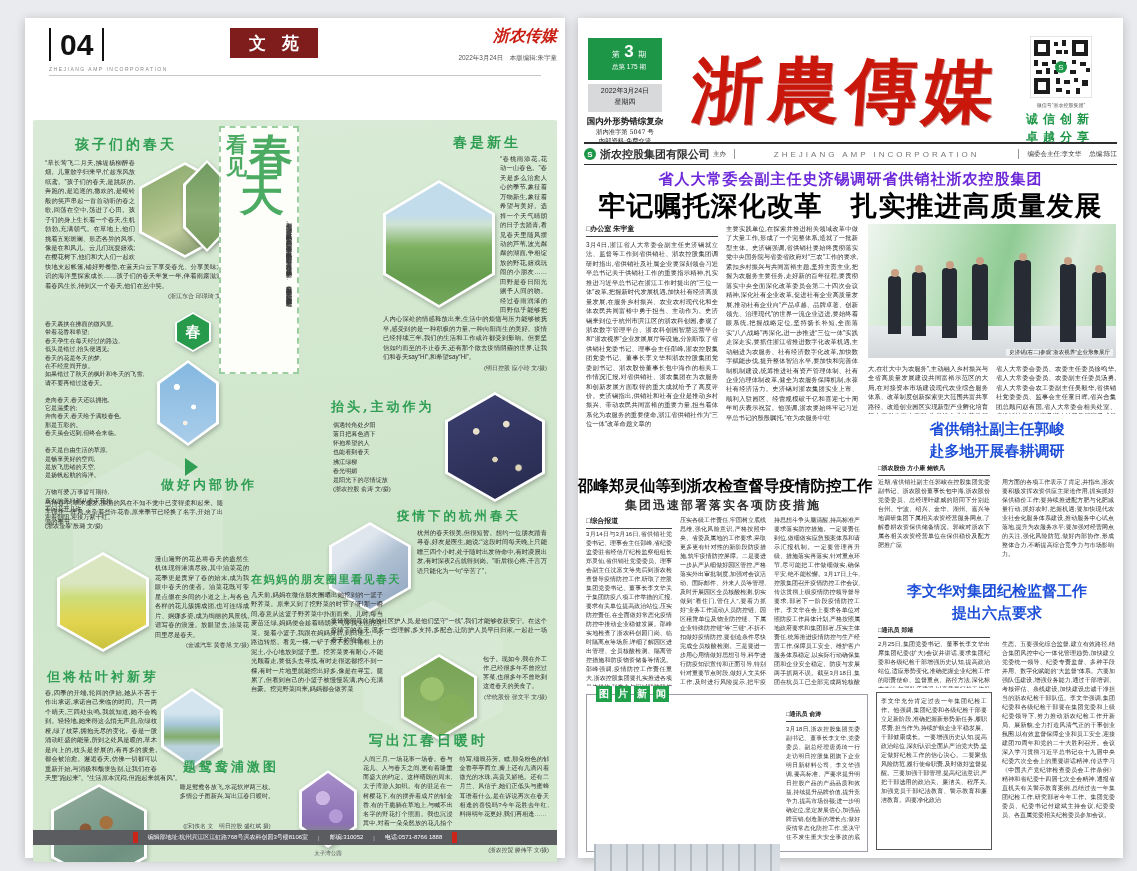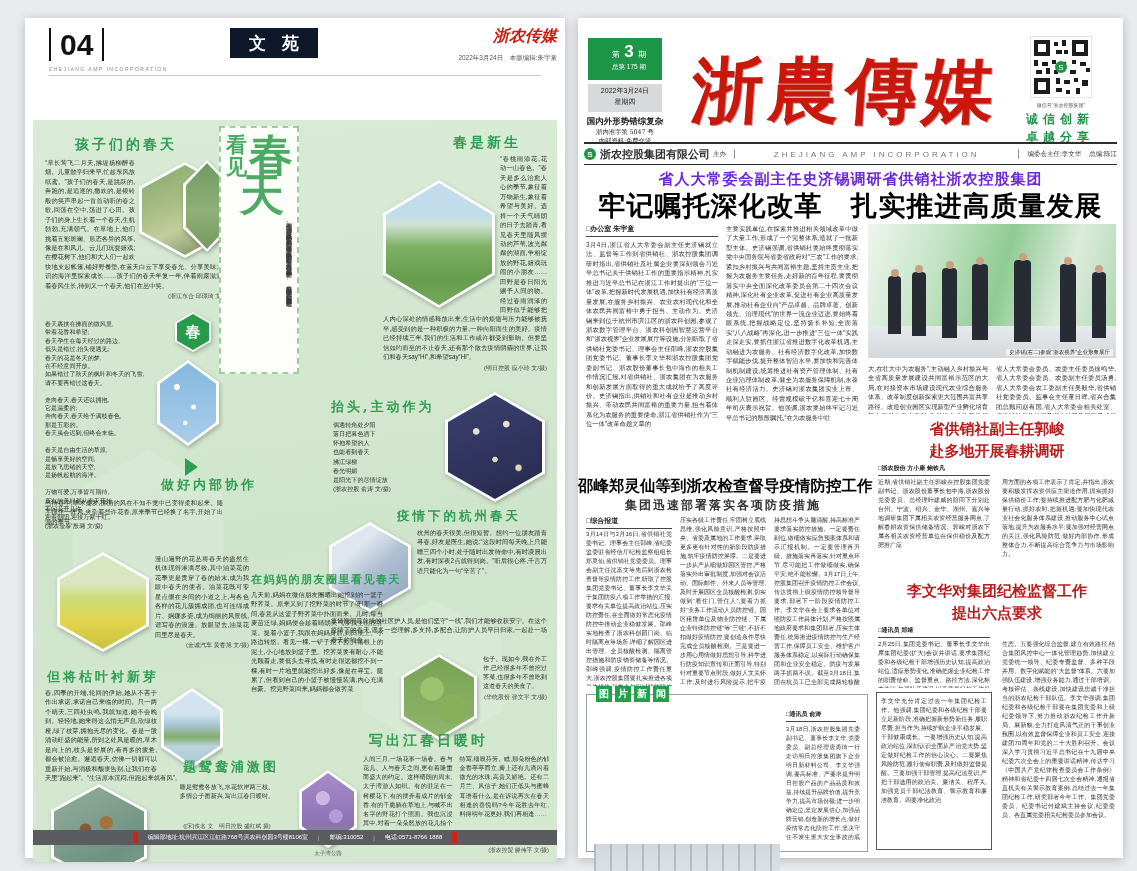--- a/index.html
+++ b/index.html
@@ -23,21 +23,21 @@
   .ph-covid{background:linear-gradient(140deg,#dfe6ee 0 30%,#aebfd2 55%,#8da3bd);}
   .ph-rape{background:linear-gradient(#d9e6c0 0 30%,#cddd7a 45%,#e3d54f 70%,#c9c23e);}
   .ph-lake{background:linear-gradient(#d4e4ef 0 30%,#a8c8d8 45%,#83ad6c 62%,#bcd3de 75%,#aac8d4);}
   .ph-ducks{background:radial-gradient(circle at 35% 45%,#8a5a38 0 7%,transparent 8%),radial-gradient(circle at 58% 38%,#a4713f 0 8%,transparent 9%),linear-gradient(150deg,#93ae9d,#6f9181 70%,#7fa08d);}
   .ph-greens{background:radial-gradient(circle at 40% 40%,#9cc26f 0 18%,transparent 19%),radial-gradient(circle at 70% 65%,#86b05c 0 20%,transparent 21%),linear-gradient(#77a355,#8fb56a);}
   .ph-flowers{background:radial-gradient(circle at 40% 35%,#cbb6e4 0 12%,transparent 13%),radial-gradient(circle at 65% 60%,#b49ad6 0 12%,transparent 13%),linear-gradient(#a68cc8,#8c72b4 70%,#7c9a60);}
   .hex-chun{background:#289a4c;display:flex;align-items:center;justify-content:center;color:#fff;font-family:"DejaVu Serif",serif;font-weight:bold;}
   
   .pagenum{font-size:30px;font-weight:900;color:#111;border-left:2px solid #111;border-right:2px solid #111;padding:0 9px;line-height:34px;}
   .orgen{font-size:5px;color:#888;letter-spacing:1.5px;}
-  .secbox{background:#0f172a;color:#fff;display:flex;align-items:center;justify-content:center;font-size:17px;font-weight:bold;letter-spacing:16px;text-indent:16px;}
+  .secbox{background:#7f1d1d;color:#fff;display:flex;align-items:center;justify-content:center;font-size:17px;font-weight:bold;letter-spacing:16px;text-indent:16px;}
   .brand-small{font-family:"DejaVu Serif",serif;font-style:italic;font-weight:bold;color:#c81d10;font-size:16px;text-align:right;}
   .dateline{font-size:6.5px;color:#555;text-align:right;}
   .panel{background:linear-gradient(175deg,#d9ebd6,#cfe5cb 55%,#d5e9d1);border-radius:2px;overflow:hidden;}
   .wmhex{clip-path:polygon(50% 0,100% 26%,100% 74%,50% 100%,0 74%,0 26%);background:#fff;opacity:.14;}
   .centerbox{background:#fdfdf9;border:2px dashed #9ccf9f;box-sizing:border-box;padding:6px 5px;z-index:3;}
   .kj{font-family:"DejaVu Serif",serif;color:#4cab63;font-weight:bold;font-size:21px;line-height:1.05;}
   .bigchun{font-family:"DejaVu Serif",serif;color:#4cab63;font-weight:bold;font-size:44px;line-height:.95;}
   .vtext{writing-mode:vertical-rl;font-size:6px;line-height:1.7;color:#3a3a3a;letter-spacing:.5px;}
   .greenarrow{clip-path:polygon(0 0,100% 50%,0 100%);background:#2f9e53;}
   .footbar{background:#5a5c60;color:#fff;display:flex;align-items:center;justify-content:center;font-size:6px;gap:10px;}
@@ -52,21 +52,21 @@
   .mast-title{font-family:"DejaVu Serif",serif;font-weight:900;color:#c9170b;font-size:71px;letter-spacing:6px;transform:skewX(-4deg);white-space:nowrap;text-shadow:1px 1px 0 rgba(150,10,5,.5);}
   .slogan{color:#1d9648;font-weight:bold;font-size:12px;letter-spacing:5px;line-height:1.5;white-space:nowrap;}
   .mastbar{border-top:2px solid #2e2e2e;border-bottom:1px solid #2e2e2e;display:flex;align-items:center;font-size:6.5px;color:#333;}
   .mastbar .sep{width:1px;height:10px;background:#999;margin:0 8px;}
   .logo-circ{width:12px;height:12px;border-radius:50%;background:#1d9648;color:#fff;font-size:8px;font-weight:bold;display:inline-flex;align-items:center;justify-content:center;margin-right:4px;}
   .kicker{font-size:15px;font-weight:bold;color:#6d28d9;text-align:center;letter-spacing:1px;}
   .headline1{font-size:27px;font-weight:900;color:#000;text-align:center;letter-spacing:1px;white-space:nowrap;}
   .byline{font-size:7px;font-weight:bold;color:#222;border-bottom:1px solid #444;padding-bottom:2px;}
   .h2line{font-size:15.5px;font-weight:900;color:#000;text-align:center;white-space:nowrap;}
   .h3line{font-size:12px;font-weight:bold;color:#333;text-align:center;letter-spacing:2px;}
-  .rh{font-size:15px;font-weight:900;color:#b91c1c;text-align:center;line-height:1.45;}
+  .rh{font-size:15px;font-weight:900;color:#1d4ed8;text-align:center;line-height:1.45;}
   .photo-main{background:linear-gradient(105deg,#eef5ee 0,#c2e3c3 28%,#8fcb93 52%,#dcebdc 76%,#a9d7ab 100%);position:relative;overflow:hidden;}
   .photo-main .floor{position:absolute;left:0;right:0;bottom:0;height:24%;background:linear-gradient(#e7eaec,#d4d8db);}
   .fig{position:absolute;border-radius:4px 4px 0 0;background:#262b34;}
   .fig::before{content:"";position:absolute;top:-7px;left:50%;transform:translateX(-50%);width:8px;height:8px;border-radius:50%;background:#c9a084;}
   .caption{position:absolute;right:3px;bottom:2px;font-size:5.5px;color:#222;background:rgba(255,255,255,.6);padding:0 3px;}
   .pnframe{border:1px solid #9aa0a5;}
   .pnlabel{display:flex;gap:3px;}
   .pnlabel span{width:16px;height:16px;background:#21a04b;color:#fff;font-size:10px;font-weight:bold;display:flex;align-items:center;justify-content:center;}
   .photo-factory{background:linear-gradient(#e9edf0,#d7dde2 55%,#c6ced5);position:relative;overflow:hidden;}
   .photo-factory .pipes{position:absolute;top:0;left:0;right:0;height:32%;background:repeating-linear-gradient(90deg,rgba(110,125,140,.35) 0 2px,transparent 2px 16px),linear-gradient(rgba(140,155,170,.25),transparent);}

